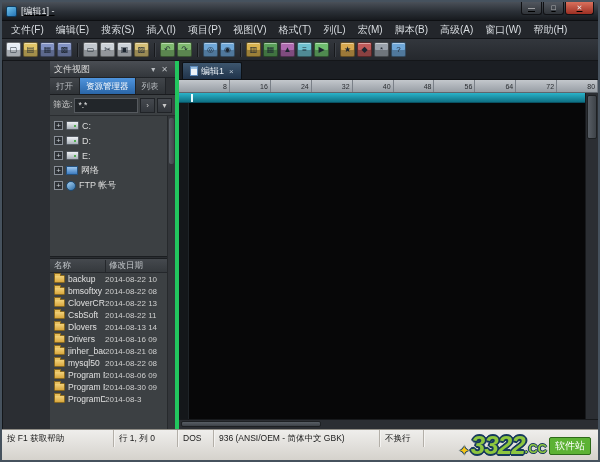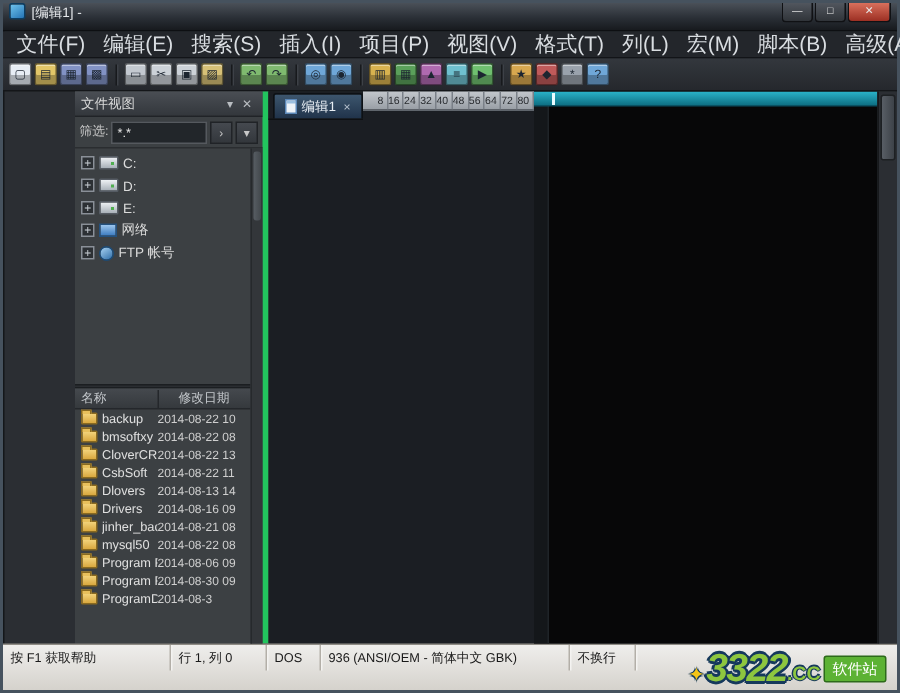--- a/index.html
+++ b/index.html
@@ -3,36 +3,36 @@
 <meta charset="utf-8">
 <style>
   * { box-sizing: border-box; margin: 0; padding: 0; }
   html,body { width:600px; height:462px; overflow:hidden; background:#555; }
   body { font-family:"Liberation Sans","DejaVu Sans",sans-serif; }
 
   .window { position:relative; width:600px; height:462px; border:2px solid #46525e;
             box-shadow: inset 0 0 0 1px #14171a; background:#2b2e33; display:flex; flex-direction:column; }
 
   
-  .titlebar { height:19px; display:flex; align-items:flex-start; padding:0 4px;
+  .titlebar { height:19px; display:flex; align-items:center; padding:0 4px;
               background:linear-gradient(180deg,#4a5058 0%,#2a2f36 55%,#171a1e 100%);
-              border-bottom:1px solid #0d0f12; }
+              border-bottom:1px solid #0d0f12;text-decoration:underline; }
   .app-icon { width:11px; height:11px; margin-right:4px; border-radius:2px;
               background:linear-gradient(145deg,#6fc3ec,#2574b5); border:1px solid #0e3c5f; }
   .title-text { color:#e6e9ec; font-size:9px; flex:1; white-space:nowrap; overflow:hidden; }
   .win-controls { display:flex; align-self:flex-start; }
   .win-btn { width:21px; height:13px; margin-left:1px; font-size:7px; line-height:12px; text-align:center;
              color:#e8e8e8; border:1px solid #101114; border-top:none; border-radius:0 0 3px 3px;
              background:linear-gradient(180deg,#51565e,#303439); cursor:default; }
   .win-btn.close { background:linear-gradient(180deg,#d9705c,#9c2f23); width:29px; }
 
   
   .menubar { height:18px; background:#23262b; border-bottom:1px solid #121418;
              display:flex; align-items:center; padding-left:3px; }
-  .menu-item { color:#d9dde1; font-size:14px; padding:0 6px; line-height:17px; white-space:nowrap; }
+  .menu-item { color:#d9dde1; font-size:10px; padding:0 6px; line-height:17px; white-space:nowrap; }
 
   
   .toolbar { height:22px; background:linear-gradient(180deg,#33373d,#25282d);
              border-bottom:1px solid #141619; display:flex; align-items:center; padding:0 4px; gap:2px; }
   .ticon { width:15px; height:15px; border-radius:2px; border:1px solid rgba(0,0,0,.55);
            box-shadow: inset 0 1px rgba(255,255,255,.45), inset 0 -6px rgba(0,0,0,.28);
            font-size:8px; line-height:13px; text-align:center; color:#1c2530; }
   .tsep { width:1px; height:14px; background:#17191c; box-shadow:1px 0 0 #3d4147; margin:0 3px; }
 
   
@@ -71,32 +71,32 @@
   .ic-drive::after { content:""; position:absolute; right:2px; top:3px; width:2px; height:2px; background:#4fae4f; }
   .ic-network { width:12px; height:9px; background:linear-gradient(180deg,#9cc6ee,#3d7cc0);
                 border:1px solid #24517e; flex:0 0 auto; }
   .ic-ftp { width:10px; height:10px; border-radius:50%; background:linear-gradient(145deg,#a8d2f2,#2f6ea8);
             border:1px solid #1d4a74; flex:0 0 auto; }
 
   .splitter { height:3px; background:#2a2d31; border-top:1px solid #1b1e21; border-bottom:1px solid #1b1e21; }
   .list-header { height:14px; display:flex; align-items:center; background:linear-gradient(180deg,#45494e,#35393d);
                  border-bottom:1px solid #24272b; font-size:8.5px; color:#c4c8cc; }
   .lh-name { flex:1; padding-left:4px; }
-  .lh-date { width:62px; border-left:1px solid #24272b; padding-left:13px; }
+  .lh-date { width:62px; border-left:1px solid #24272b; padding-left:3px; }
   .file-list { height:156px; overflow:hidden; }
   .lrow { height:12px; display:flex; align-items:center; font-size:8.5px; color:#e0e0e0; white-space:nowrap; }
   .folder-icon { width:11px; height:8px; margin:0 3px 0 4px; border-radius:1px; position:relative; flex:0 0 auto;
                  background:linear-gradient(180deg,#f2d27a,#d9a83f); border:1px solid #8a6a20; }
   .folder-icon::before { content:""; position:absolute; left:-1px; top:-3px; width:5px; height:2px;
                          background:#e7bf5c; border:1px solid #8a6a20; border-bottom:none; }
   .lname { flex:1; overflow:hidden; }
   .ldate { width:62px; overflow:hidden; font-size:8px; color:#cfcfcf; }
 
   
-  .main { flex:1; min-width:0; display:flex; background:#1b1e23; }
+  .main { flex:1; min-width:0; display:flex; flex-direction:column; background:#1b1e23; }
   .doc-tabbar { height:19px; background:#1b1e23; border-bottom:1px solid #0e1013;
                 display:flex; align-items:flex-end; padding-left:3px; }
   .doc-tab { height:17px; display:flex; align-items:center; gap:3px; padding:0 7px;
              background:linear-gradient(180deg,#3d566e,#20334a); border:1px solid #0d1115; border-bottom:none;
              border-radius:2px 2px 0 0; color:#e8eef4; font-size:9px; }
   .doc-icon { width:8px; height:10px; background:#eef3f8; border:1px solid #5a87b8;
               box-shadow: inset 0 2px #9cc0e0; flex:0 0 auto; }
   .tab-close { color:#b8c4d0; font-size:8px; margin-left:2px; }
 
   .ruler { height:13px; background:linear-gradient(180deg,#c3c7cc,#989ea5); border-bottom:1px solid #5f656c;
@@ -198,20 +198,25 @@
 
   <div class="content">
 
     <div class="sidebar">
       <div class="panel-header">
         <span>文件视图</span>
         <span class="sp"></span>
         <span class="ph-ico">▾</span>
         <span class="ph-ico">✕</span>
       </div>
+      <div class="panel-tabs" id="panel-tabs">
+          <span class="ptab">打开</span>
+          <span class="ptab active">资源管理器</span>
+          <span class="ptab">列表</span>
+        </div>
       <div class="filter-row">
         <span class="filter-label">筛选:</span>
         <input class="filter-input" value="*.*" style="">
         <button class="mini-btn">›</button>
         <button class="mini-btn">▾</button>
       </div>
       <div class="side-body">
         <div class="tree" id="tree">
             <div class="tree-row">
               <span class="expand">+</span>

